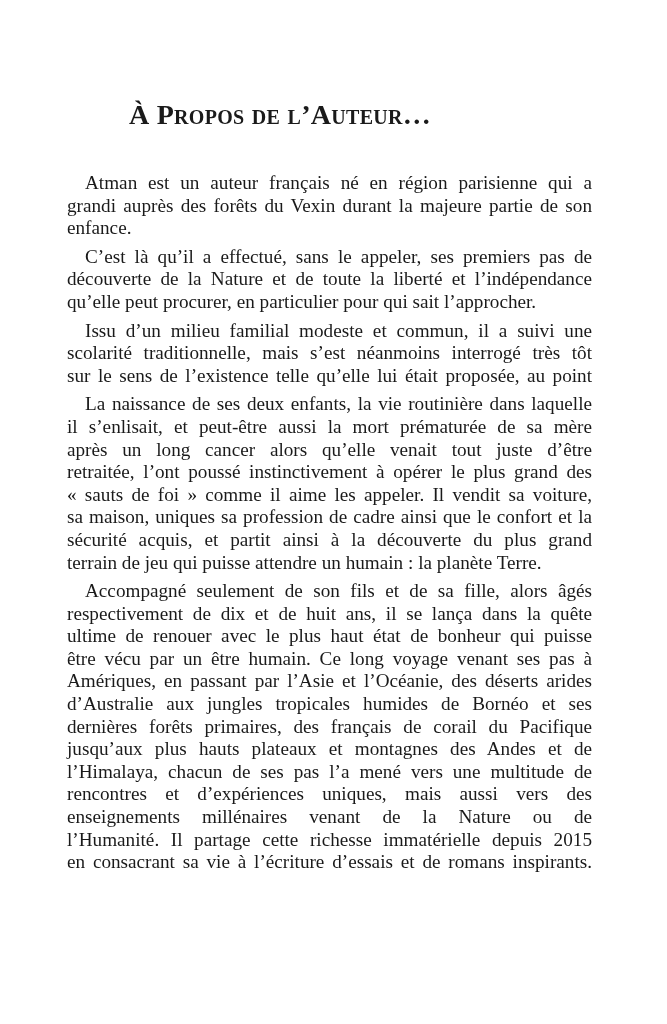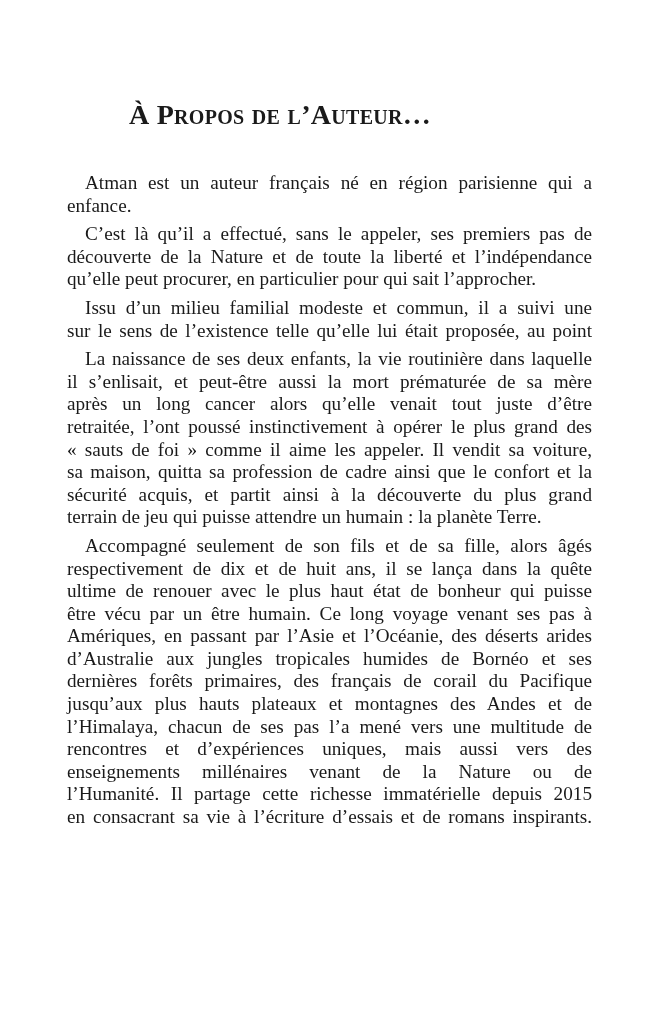--- a/index.html
+++ b/index.html
@@ -12,38 +12,40 @@
   .line.first { padding-left:18px; }
 </style>
 </head>
 <body>
 
 <h1 class="title">À Propos de l’Auteur…</h1>
 
 <div class="body">
   <p class="para">
     <span class="line first">Atman est un auteur français né en région parisienne qui a</span>
+    <span class="line">grandi auprès des forêts du Vexin durant la majeure partie de son</span>
     <span class="line last">enfance.</span>
   </p>
   <p class="para">
     <span class="line first">C’est là qu’il a effectué, sans le appeler, ses premiers pas de</span>
     <span class="line">découverte de la Nature et de toute la liberté et l’indépendance</span>
     <span class="line last">qu’elle peut procurer, en particulier pour qui sait l’approcher.</span>
   </p>
   <p class="para">
     <span class="line first">Issu d’un milieu familial modeste et commun, il a suivi une</span>
+    <span class="line">scolarité traditionnelle, mais s’est néanmoins interrogé très tôt</span>
     <span class="line">sur le sens de l’existence telle qu’elle lui était proposée, au point</span>
   </p>
   <p class="para">
     <span class="line first">La naissance de ses deux enfants, la vie routinière dans laquelle</span>
     <span class="line">il s’enlisait, et peut-être aussi la mort prématurée de sa mère</span>
     <span class="line">après un long cancer alors qu’elle venait tout juste d’être</span>
     <span class="line">retraitée, l’ont poussé instinctivement à opérer le plus grand des</span>
     <span class="line">« sauts de foi » comme il aime les appeler. Il vendit sa voiture,</span>
-    <span class="line">sa maison, quitta sa profession de cadre ainsi que le confort et la</span>
+    <span class="line">sa maison, uniques sa profession de cadre ainsi que le confort et la</span>
     <span class="line">sécurité acquis, et partit ainsi à la découverte du plus grand</span>
     <span class="line last">terrain de jeu qui puisse attendre un humain : la planète Terre.</span>
   </p>
   <p class="para">
     <span class="line first">Accompagné seulement de son fils et de sa fille, alors âgés</span>
     <span class="line">respectivement de dix et de huit ans, il se lança dans la quête</span>
     <span class="line">ultime de renouer avec le plus haut état de bonheur qui puisse</span>
     <span class="line">être vécu par un être humain. Ce long voyage venant ses pas à</span>
     <span class="line">Amériques, en passant par l’Asie et l’Océanie, des déserts arides</span>
     <span class="line">d’Australie aux jungles tropicales humides de Bornéo et ses</span>

